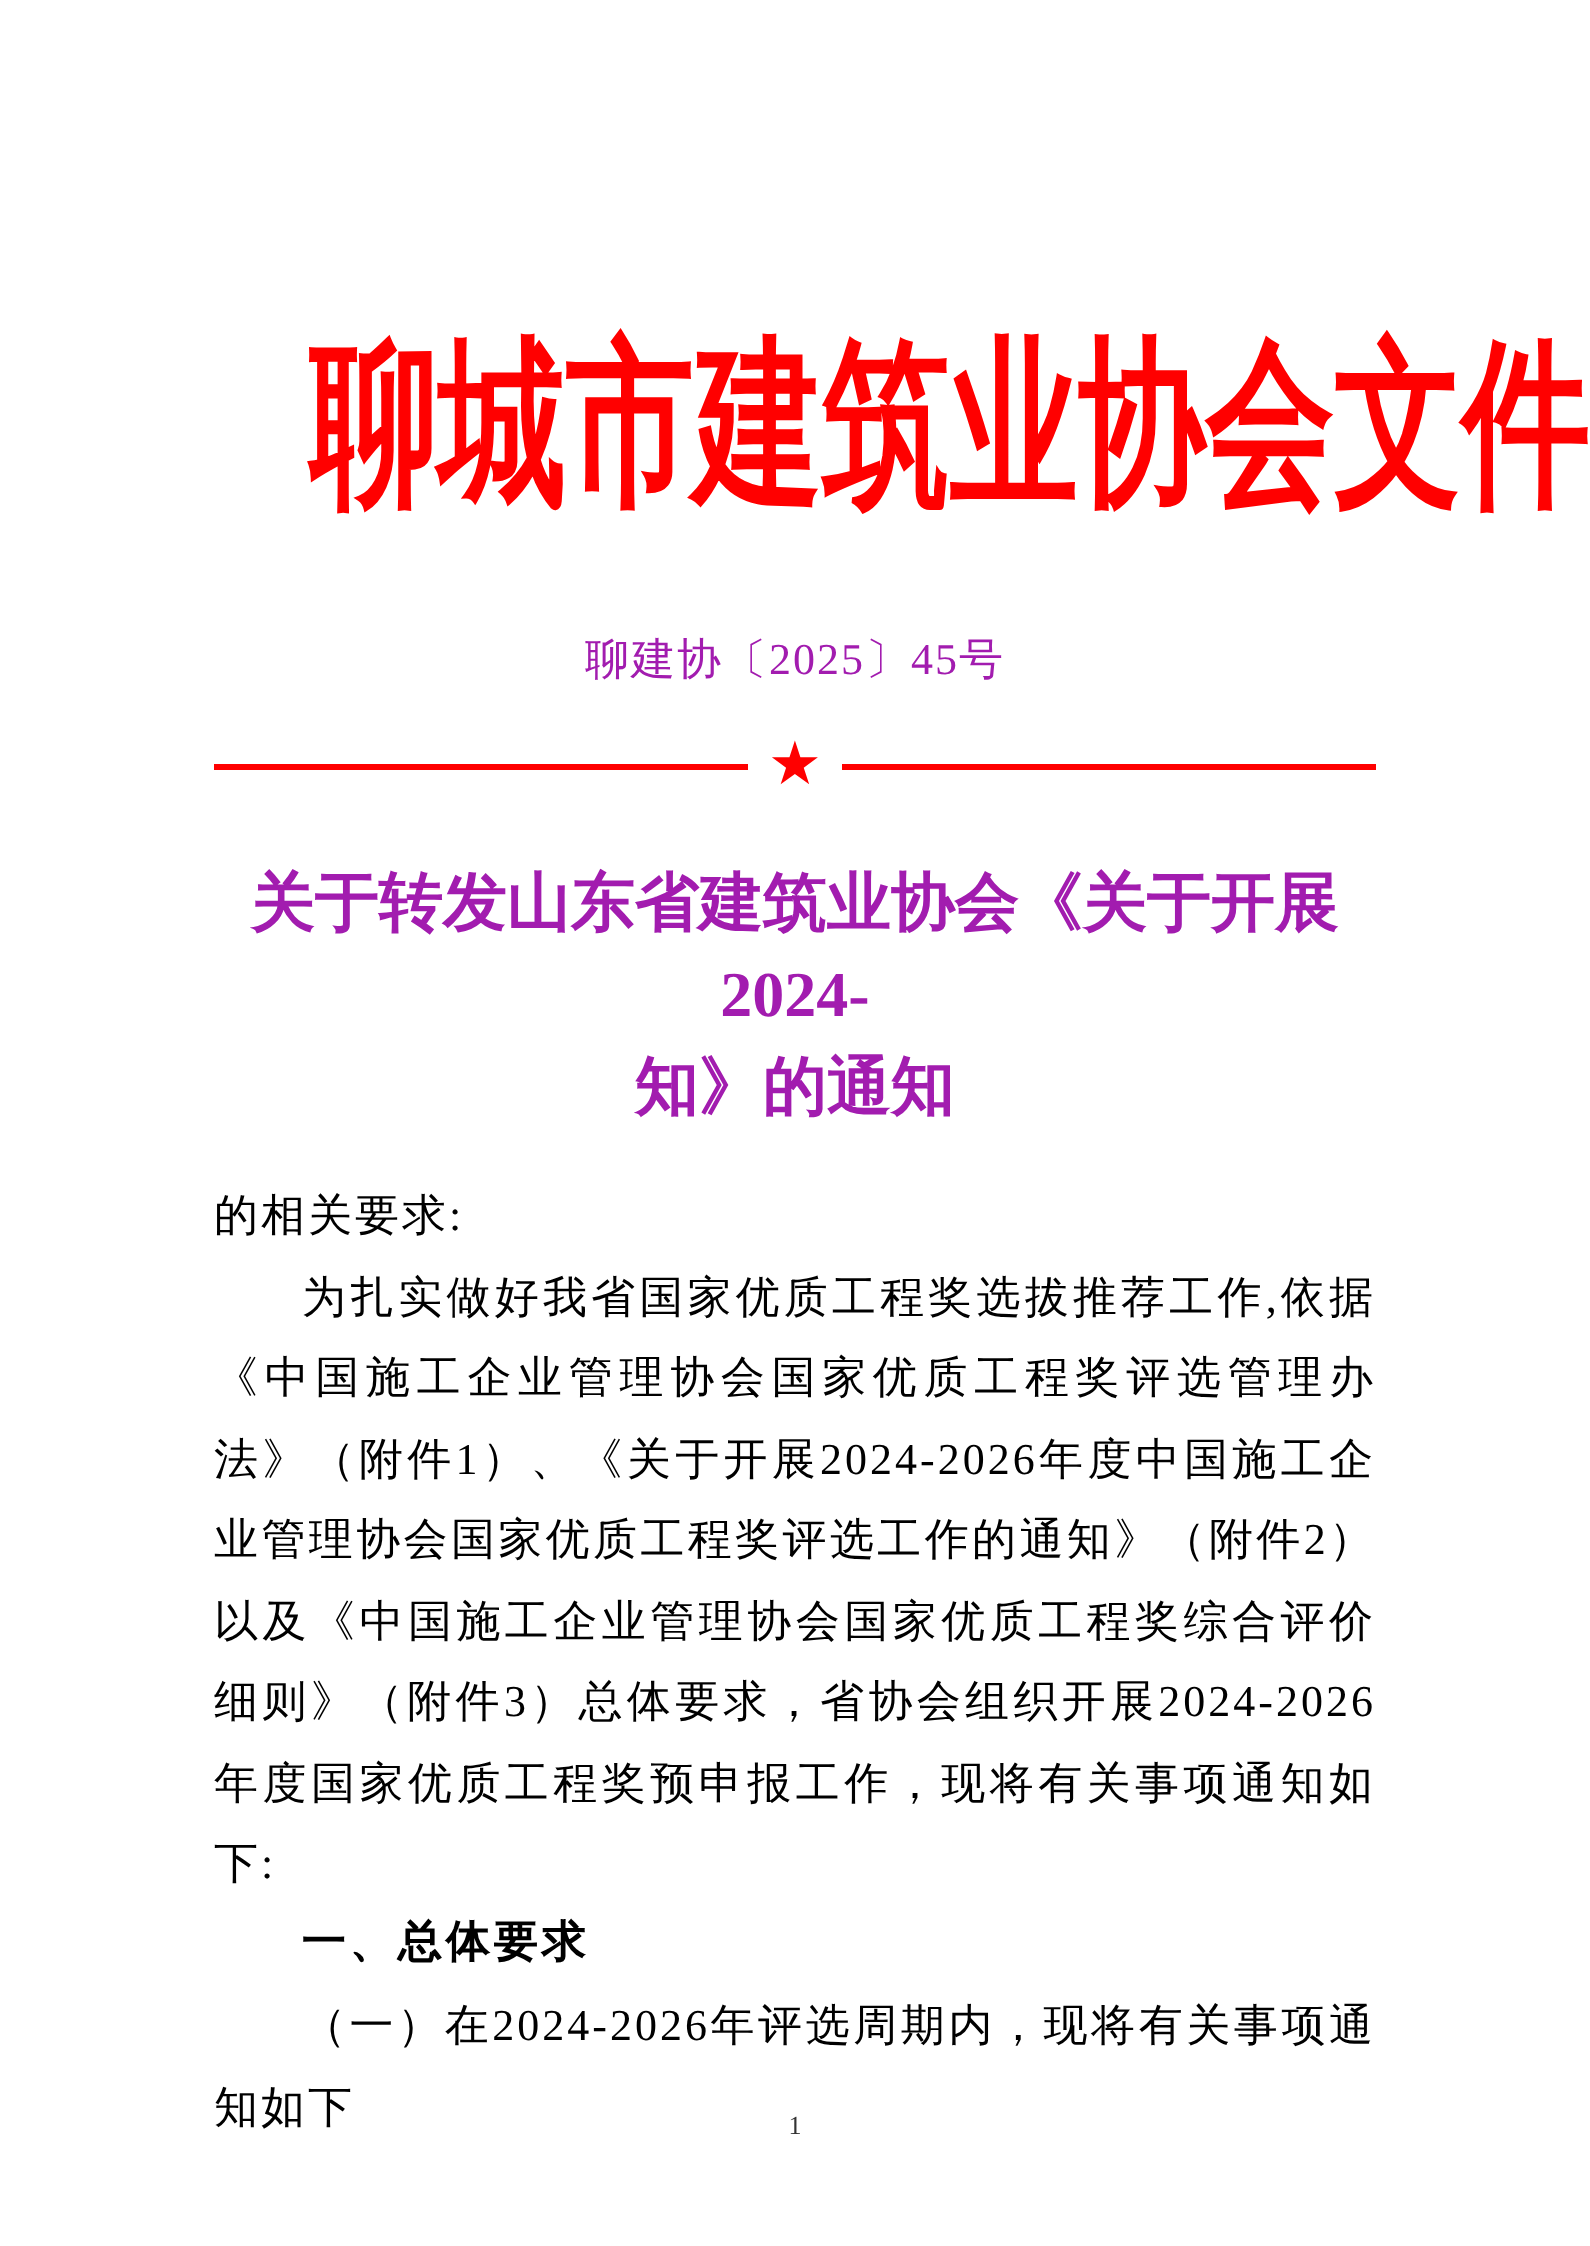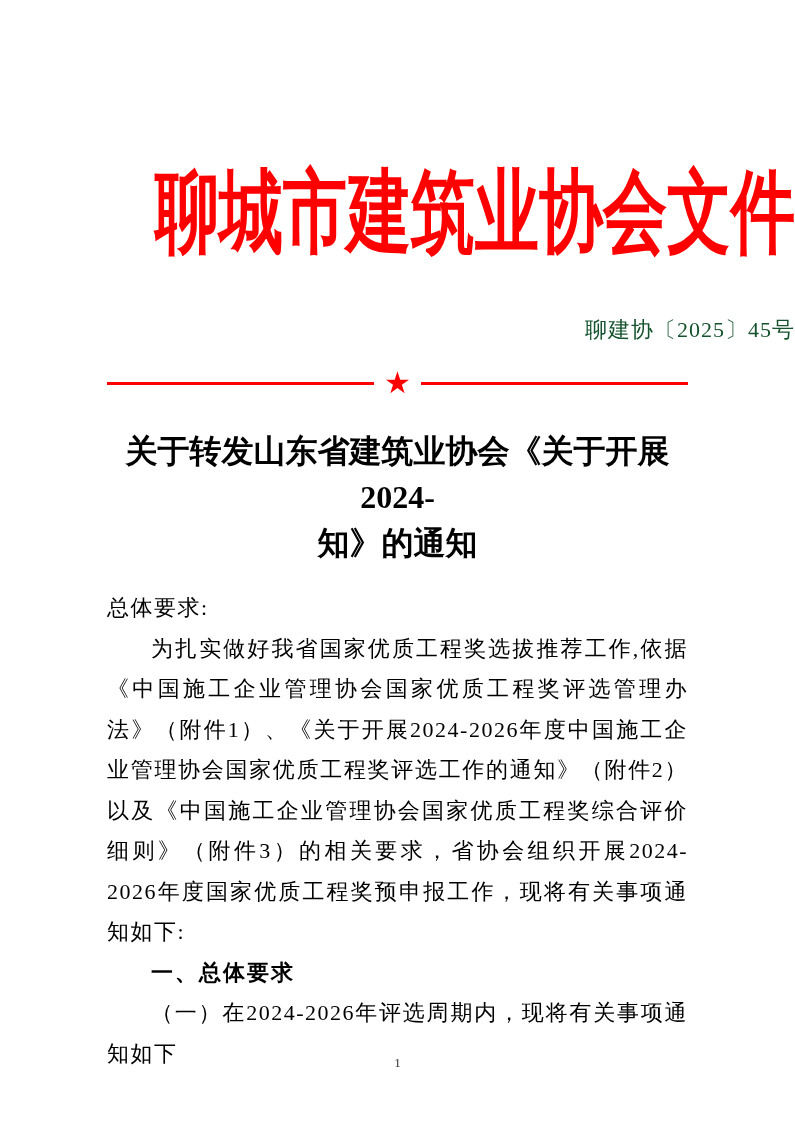--- a/index.html
+++ b/index.html
@@ -36,24 +36,24 @@
     transform: scaleY(1.42);
     transform-origin: 50% 50%;
     font-family: "Liberation Serif", "DejaVu Serif", serif;
   }
   
   .doc-number {
     position: absolute;
     top: 315px;
     left: 0;
     right: 0;
-    text-align: right;
+    text-align: center;
     font-size: 22px;
     letter-spacing: 1px;
-    color: #14532d;
+    color: #a21caf;
   }
   
   .divider {
     position: absolute;
     top: 366px;
     left: 107px;
     right: 107px;
     height: 34px;
     display: flex;
     align-items: center;
@@ -73,39 +73,39 @@
   
   .doc-title {
     position: absolute;
     top: 428px;
     left: 90px;
     right: 90px;
     text-align: center;
     font-size: 32px;
     font-weight: bold;
     line-height: 46px;
-    color: #000000;
+    color: #a21caf;
     font-family: "Liberation Serif", "DejaVu Serif", serif;
   }
   
   .body-text {
     position: absolute;
     top: 588px;
     left: 107px;
     width: 581px;
     font-size: 22px;
     line-height: 40.5px;
     letter-spacing: 1.5px;
     text-align: justify;
     color: #000000;
   }
   .body-text p.indent { text-indent: 2em; }
   .body-text p.section-heading {
     font-weight: bold;
-    font-family: Liberation Serif, serif;
+    font-family: Liberation Mono, monospace;
     letter-spacing: 2px;
     text-align: left;
   }
   
   .page-number {
     position: absolute;
     top: 1055px;
     left: 0;
     right: 0;
     text-align: center;
@@ -129,21 +129,21 @@
     <div class="star">★</div>
     <div class="rule"></div>
   </div>
 
   <div class="doc-title">
     <div>关于转发山东省建筑业协会《关于开展2024-</div>
     <div>知》的通知</div>
   </div>
 
   <div class="body-text">
-    <p>总体要求:</p>
-    <p class="indent">为扎实做好我省国家优质工程奖选拔推荐工作,依据《中国施工企业管理协会国家优质工程奖评选管理办法》（附件1）、《关于开展2024-2026年度中国施工企业管理协会国家优质工程奖评选工作的通知》（附件2）以及《中国施工企业管理协会国家优质工程奖综合评价细则》（附件3）的相关要求，省协会组织开展2024-2026年度国家优质工程奖预申报工作，现将有关事项通知如下:</p>
+    <p>的相关要求:</p>
+    <p class="indent">为扎实做好我省国家优质工程奖选拔推荐工作,依据《中国施工企业管理协会国家优质工程奖评选管理办法》（附件1）、《关于开展2024-2026年度中国施工企业管理协会国家优质工程奖评选工作的通知》（附件2）以及《中国施工企业管理协会国家优质工程奖综合评价细则》（附件3）总体要求，省协会组织开展2024-2026年度国家优质工程奖预申报工作，现将有关事项通知如下:</p>
     <p class="indent section-heading">一、总体要求</p>
     <p class="indent">（一）在2024-2026年评选周期内，现将有关事项通知如下</p>
   </div>
 
   <div class="page-number">1</div>
 
 </div>
 
 </body></html>

